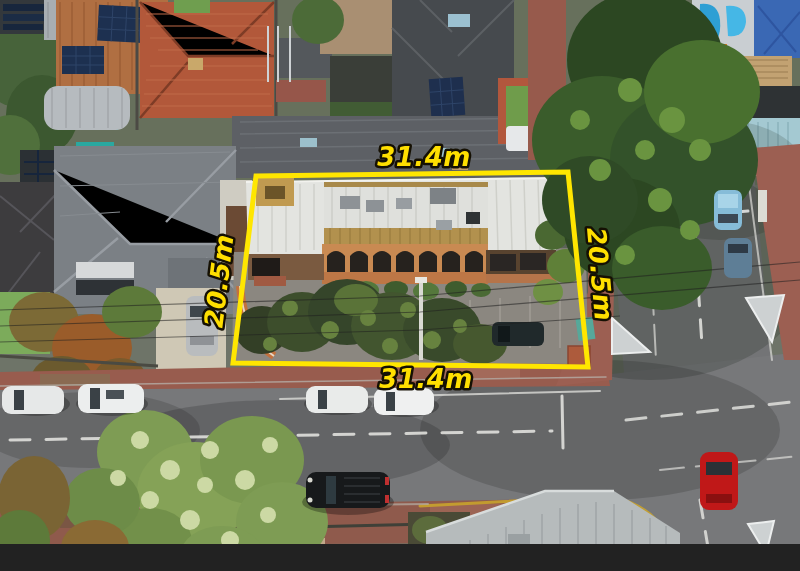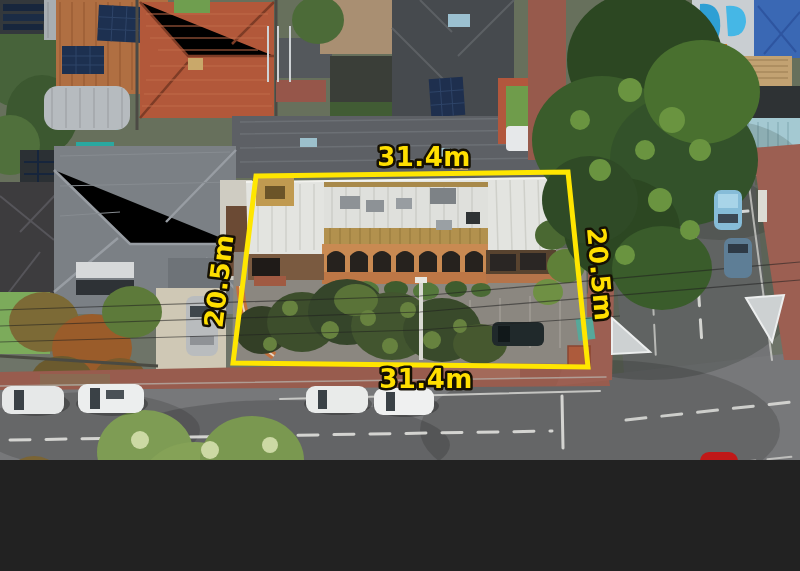--- a/index.html
+++ b/index.html
@@ -1,17 +1,17 @@
 <!DOCTYPE html>
 <html><head>
 <meta charset="utf-8">
 <style>
   html,body{margin:0;padding:0;background:#222;}
-  #stage{width:800px;height:460px;position:relative;overflow:hidden;
-         font-family:"DejaVu Sans","Liberation Sans",sans-serif;}
+  #stage{width:800px;height:544px;position:relative;overflow:hidden;
+         font-family:"DejaVu Sans","Liberation Sans",sans-serif;font-style:italic;}
   svg{display:block;}
   .dim-label{
     font-family:"DejaVu Sans","Liberation Sans",sans-serif;
     font-weight:bold;
     font-size:26px;
     paint-order:stroke;
     stroke:#151003;
     stroke-width:5px;
     stroke-linejoin:round;
     letter-spacing:0.5px;

